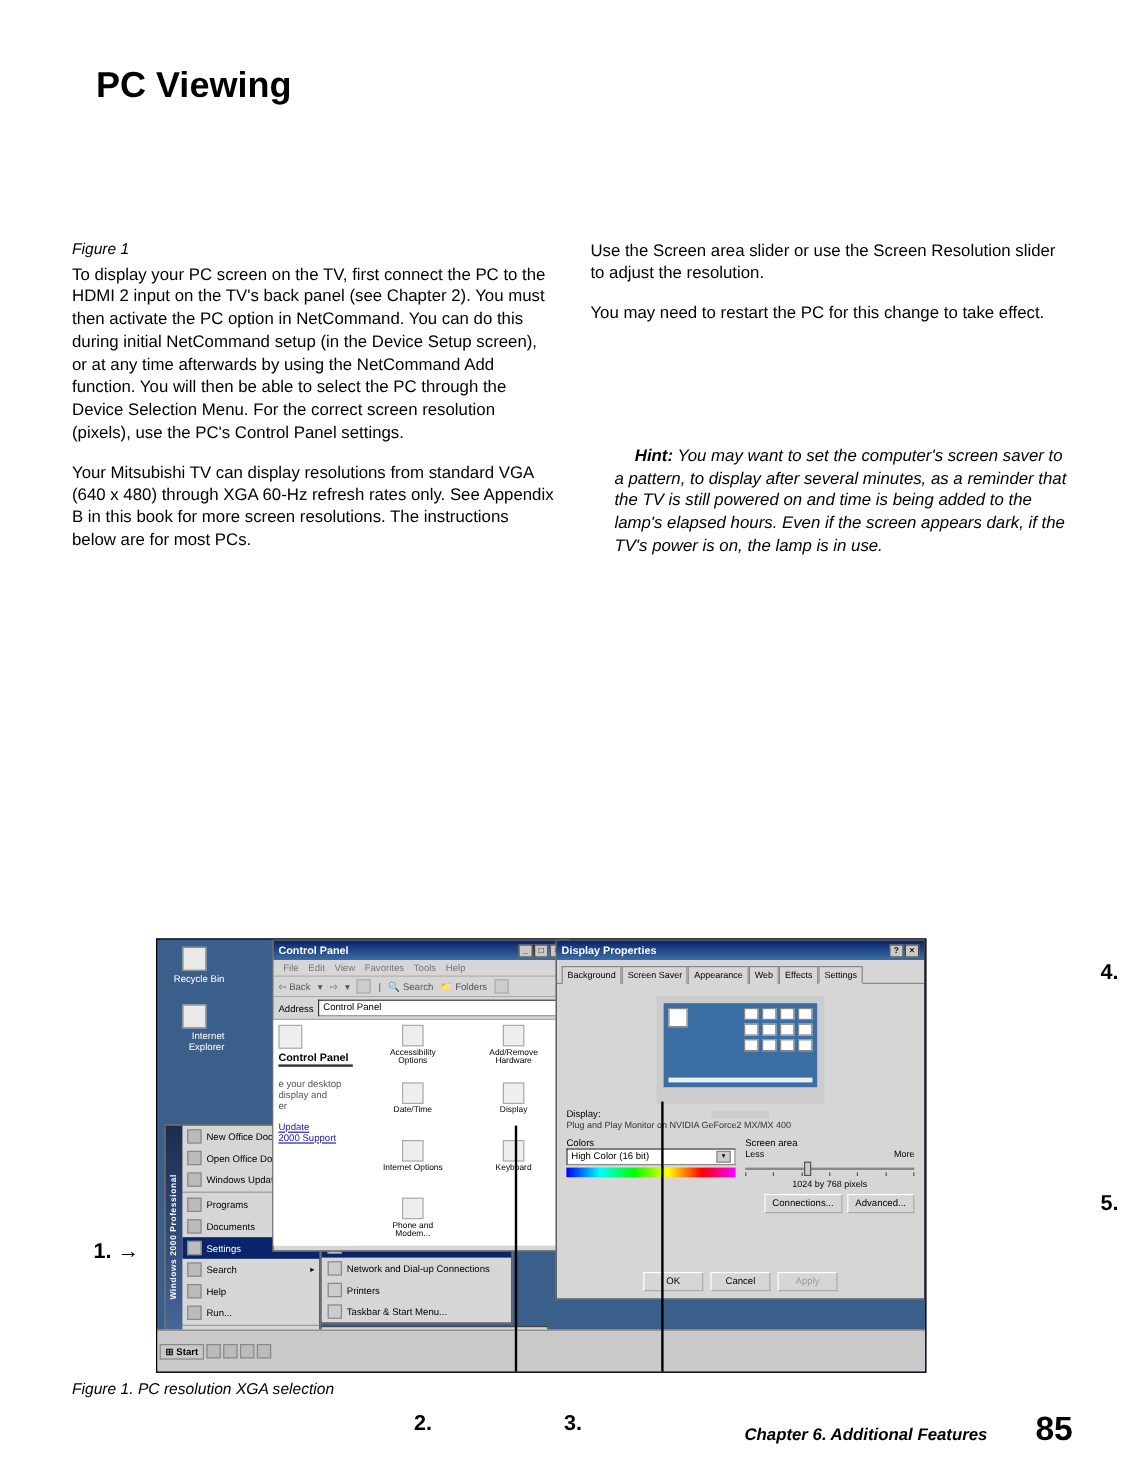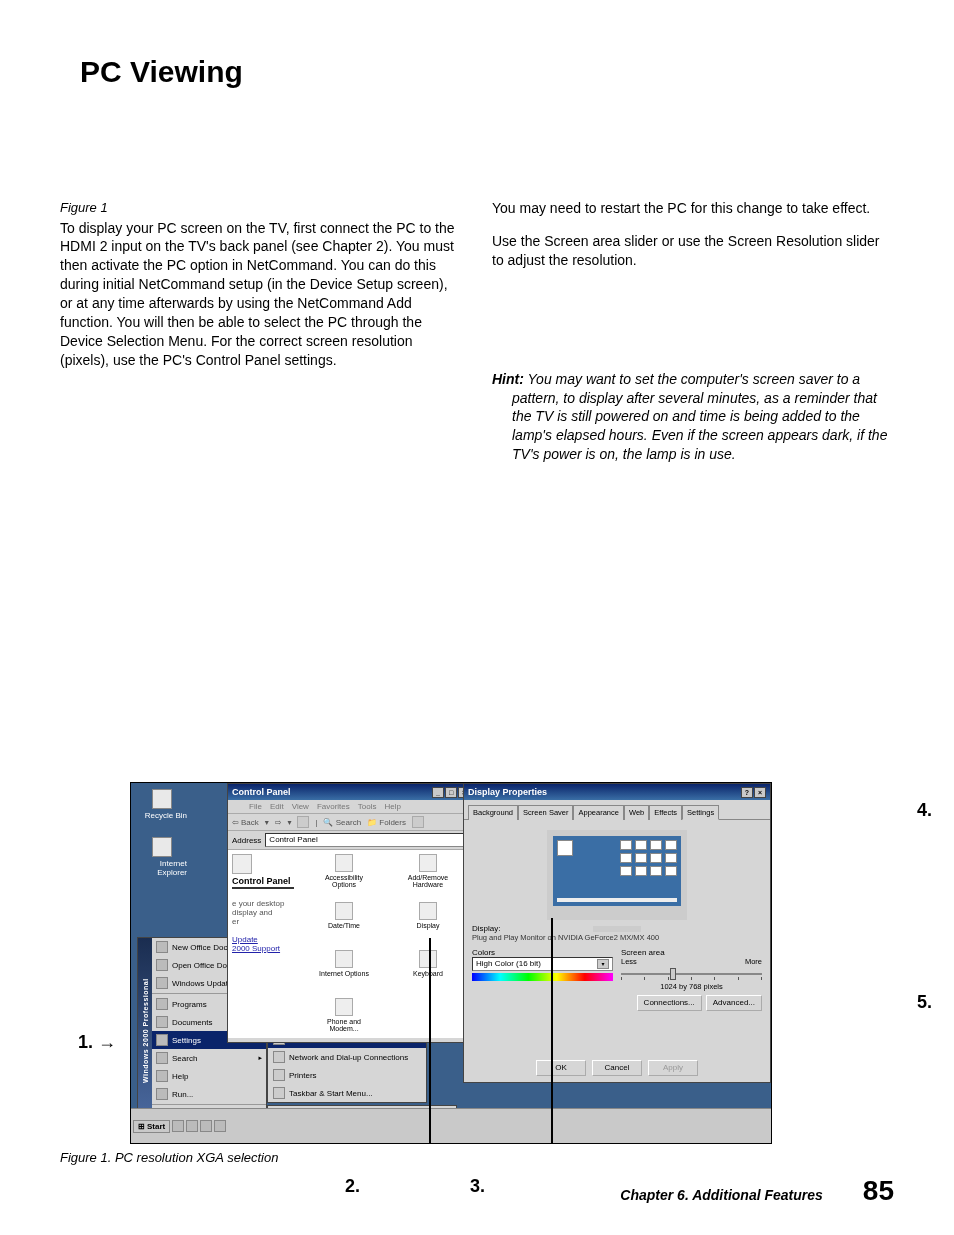--- a/index.html
+++ b/index.html
@@ -46,21 +46,21 @@
     margin-bottom: 10px;
   }
   .hint {
     margin-top: 100px;
     font-style: italic;
     font-size: 14px;
     line-height: 1.35;
     padding-left: 20px;
     text-indent: -20px;
   }
-  .hint b { font-style: italic; font-weight: bold; }
+  .hint b { font-style: italic; font-weight: bold; margin-left: 37px; }
   .figure-wrap {
     position: absolute;
     left: 60px;
     bottom: 70px;
     width: 834px;
   }
   .figure-caption {
     font-style: italic;
     font-size: 13px;
     margin-top: 6px;
@@ -183,21 +183,21 @@
     height: 16px; background: linear-gradient(#0a246a,#3a6ea5);
     color: #fff; font-size: 9px; font-weight: bold;
     display: flex; align-items: center; padding: 0 4px;
   }
   .titlebar .winbtns { margin-left: auto; display: flex; gap: 1px; }
   .titlebar .winbtns span {
     width: 12px; height: 11px; background: #c9c9c9; border: 1px solid #444;
     font-size: 7px; text-align: center; line-height: 9px; color: #000;
   }
   .menubar {
-    background: #d6d6d6; font-size: 8px; padding: 2px 21px;
+    background: #d6d6d6; font-size: 8px; padding: 2px 8px;
     color: #777; display: flex; gap: 8px;
     border-bottom: 1px solid #aaa;
   }
   .toolbar {
     background: #d6d6d6; padding: 2px 4px; font-size: 8px;
     display: flex; align-items: center; gap: 6px;
     border-bottom: 1px solid #aaa; color: #555;
   }
   .toolbar .tico { width: 12px; height: 12px; background: #ccc; border: 1px solid #aaa; }
   .addr {
@@ -326,25 +326,26 @@
 <body>
 
 <div class="page">
 
   <h1 class="page-title">PC Viewing</h1>
 
   <div class="columns">
     <div class="col">
       <p class="fig-label">Figure 1</p>
       <p class="para">To display your PC screen on the TV, first connect the PC to the HDMI 2 input on the TV's back panel (see Chapter 2).  You must then activate the PC option in NetCommand.  You can do this during initial NetCommand setup (in the Device Setup screen), or at any time afterwards by using the NetCommand Add function. You will then be able to select the PC through the Device Selection Menu.  For the correct screen resolution (pixels), use the PC's Control Panel settings.</p>
+      <p class="para">Your Mitsubishi TV can display resolutions from standard VGA (640 x 480) through XGA 60-Hz refresh rates only.  See Appendix B in this book for more screen resolutions.  The instructions below are for most PCs.</p>
     </div>
 
     <div class="col">
+      <p class="para">Use the Screen area slider or use the Screen Resolution slider to adjust the resolution.</p>
       <p class="para">You may need to restart the PC for this change to take effect.</p>
-      <p class="para">Use the Screen area slider or use the Screen Resolution slider to adjust the resolution.</p>
       <p class="hint">
         <b>Hint:</b><span> You may want to set the computer's screen saver to a pattern, to display after several minutes, as a reminder that the TV is still powered on and time is being added to the lamp's elapsed hours.  Even if the screen appears dark, if the TV's power is on, the lamp is in use.</span>
       </p>
     </div>
   </div>
 
   <div class="figure-wrap">
 
     <div class="callout c1"><span class="arr">1. →</span></div>
     <div class="callout c4"><span>4.</span></div>

